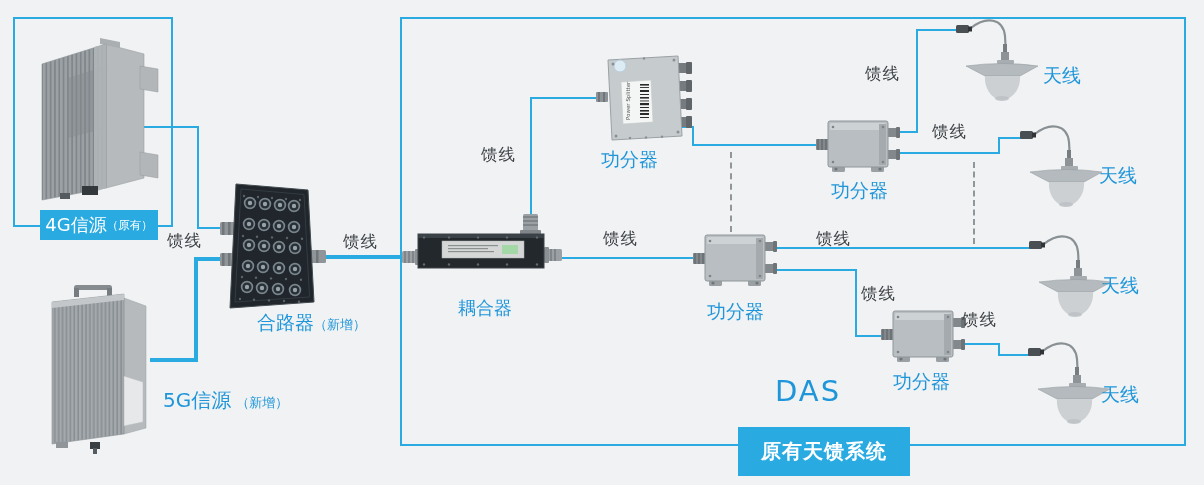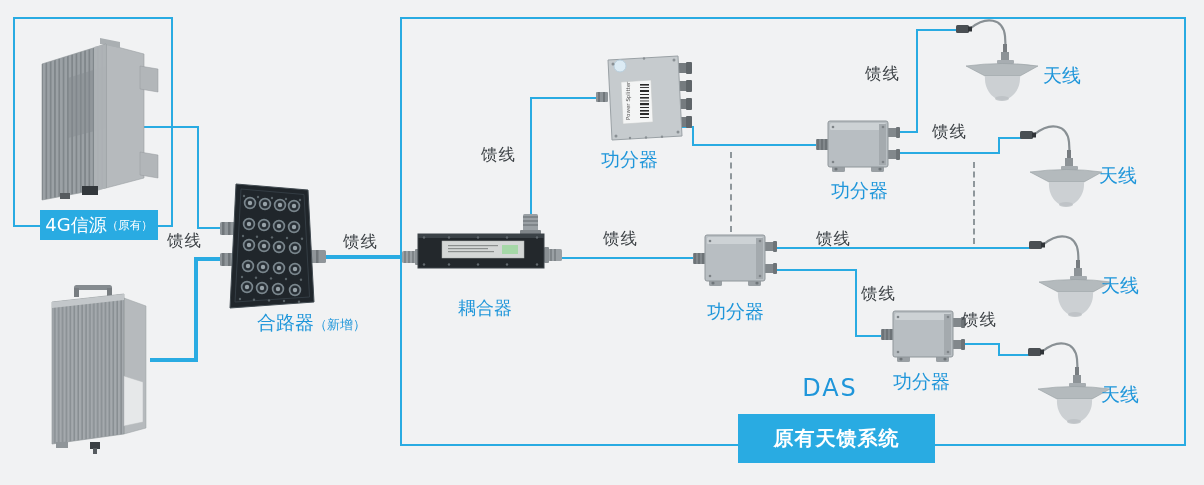--- a/index.html
+++ b/index.html
@@ -33,25 +33,25 @@
     position:absolute;left:40px;top:210px;width:118px;height:30px;
     background:var(--accent-blue);color:#fff;display:flex;align-items:center;
     justify-content:center;white-space:nowrap;
   }
   .src4g-label .big{font-size:18px;font-weight:normal;}
   .src4g-label .tag{font-size:11.5px;font-weight:normal;}
   .src5g-label{position:absolute;left:163px;top:387px;color:var(--component-label-blue);white-space:nowrap;}
   .src5g-label .big{font-size:20px;}
   .src5g-label .tag{font-size:13px;}
   .das-title{
-    position:absolute;left:775px;top:374px;width:110px;text-align:center;
-    font-size:24px;color:var(--component-label-blue);letter-spacing:2px;
+    position:absolute;left:775px;top:374px;width:110px;text-align:left;
+    font-size:29px;color:var(--component-label-blue);letter-spacing:2px;
   }
   .das-badge{
-    position:absolute;left:738px;top:414px;width:197px;height:49px;
+    position:absolute;left:738px;top:427px;width:172px;height:49px;
     background:var(--accent-blue);color:var(--badge-text);
     display:flex;align-items:center;justify-content:center;
     font-size:20px;font-weight:bold;letter-spacing:1px;
   }
 </style>
 </head>
 <body>
 
 <div class="stage">
 
@@ -332,20 +332,24 @@
     </svg>
   <svg class="abs" style="left:1020px;top:339px;" width="92" height="88" viewBox="0 0 92 88">
       <use href="#sym-antenna"></use>
     </svg>
 
   <div class="src4g-label">
     <span class="big">4G信源</span>
     <span class="tag">（原有）</span>
   </div>
 
+  <div class="src5g-label">
+    <span class="big">5G信源</span>
+    <span class="tag">（新增）</span>
+  </div>
 
   <div class="clabel" style="left:257px;top:310px;font-size:19px;">
     <span>合路器</span><span class="tag">（新增）</span>
   </div>
 
   <div class="clabel" style="left:458px;top:290px;font-size:18px;margin-top:6px;"><span>耦合器</span></div>
 
   <div class="clabel" style="left:601px;top:147px;"><span>功分器</span></div>
   <div class="clabel" style="left:831px;top:178px;"><span>功分器</span></div>
   <div class="clabel" style="left:707px;top:299px;"><span>功分器</span></div>

